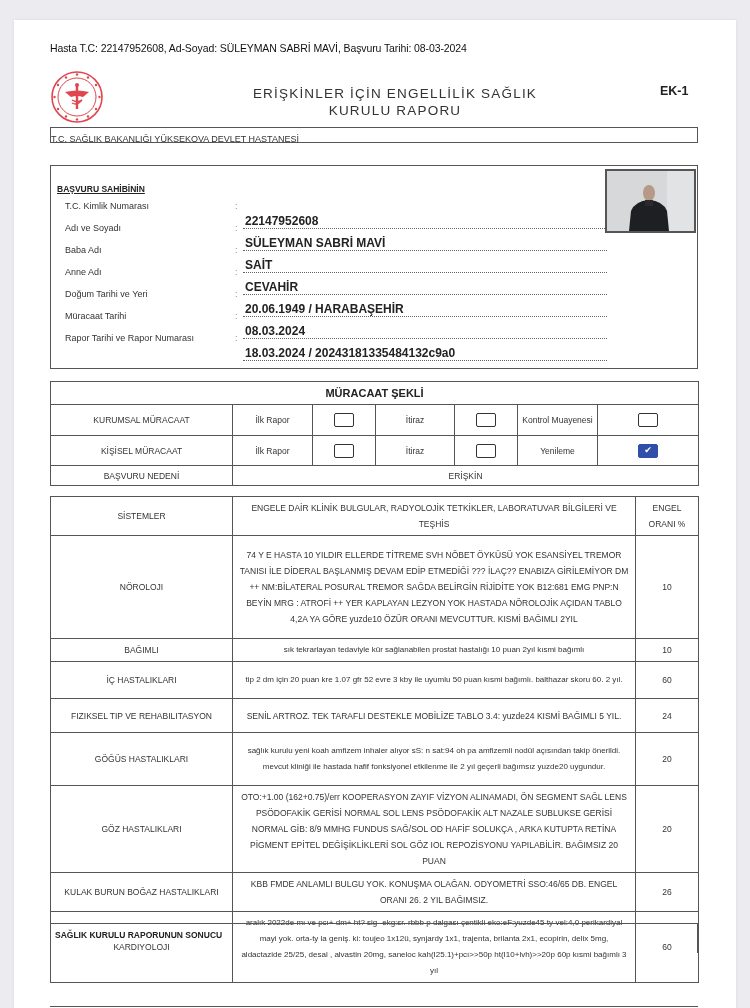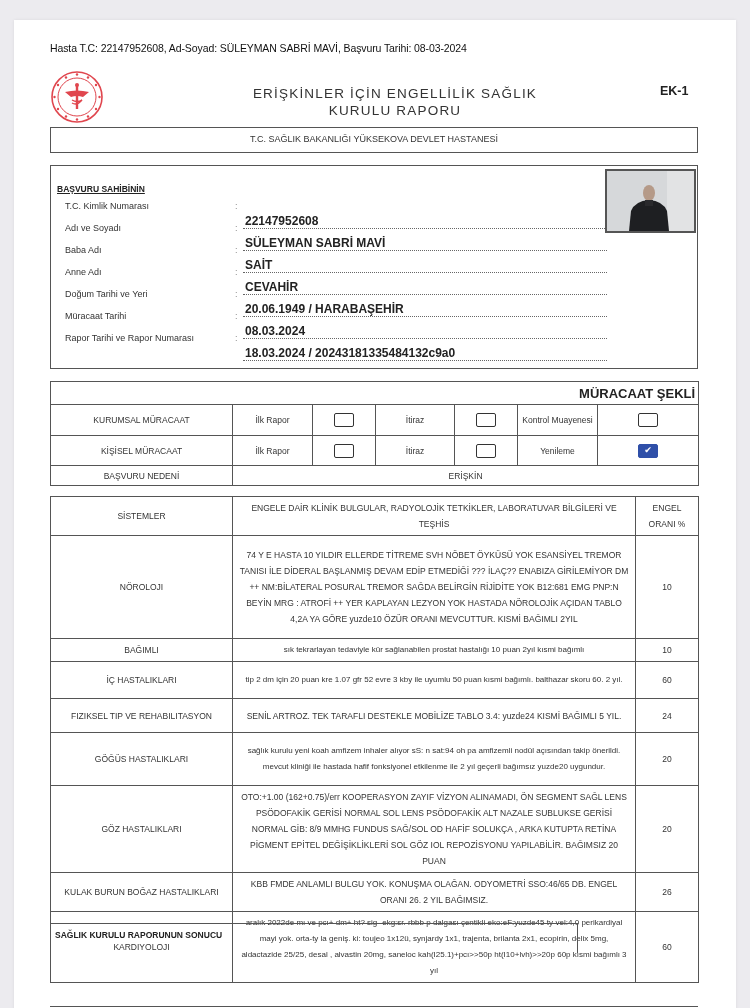--- a/index.html
+++ b/index.html
@@ -22,23 +22,23 @@
     position: absolute; left: 36px; top: 50px; width: 54px; height: 54px;
   }
   .title {
     position: absolute; left: 196px; top: 65px; width: 370px; text-align: center;
     font-size: 13.5px; letter-spacing: 1.2px; color: #333; line-height: 17px;
   }
   .ek1 {
     position: absolute; left: 646px; top: 64px; font-size: 12.5px; font-weight: bold; color: #222;
   }
   .hospital {
-    position: absolute; left: 36px; top: 107px; width: 648px; height: 26px;
+    position: absolute; left: 36px; top: 107px; width: 648px; height: 16px;
     border: 1.5px solid #555; box-sizing: border-box;
-    text-align: center; font-size: 9px; line-height: 23px; color: #333;
+    font-size: 9px; line-height: 23px; color: #333;
   }
   .applicant {
     position: absolute; left: 36px; top: 145px; width: 648px; height: 204px;
     border: 1.5px solid #555; box-sizing: border-box;
   }
   .applicant .sect {
     position: absolute; left: 6px; top: 18px; font-size: 8.5px; font-weight: bold; text-decoration: underline; color: #222;
   }
   .frow { position: absolute; left: 14px; height: 20px; width: 540px; }
   .frow .lbl { position: absolute; left: 0; top: 5px; font-size: 9px; color: #333; }
@@ -48,30 +48,30 @@
     font-size: 12px; font-weight: bold; color: #222; padding-left: 2px;
     border-bottom: 1.5px dotted #666;
   }
   .photo {
     position: absolute; left: 554px; top: 3px; width: 91px; height: 64px;
     border: 2px solid #555; box-sizing: border-box; background: #d9dbdd; overflow: hidden;
   }
   table { border-collapse: collapse; position: absolute; table-layout: fixed; }
   td { border: 1.5px solid #555; font-size: 8.5px; color: #333; text-align: center; vertical-align: middle; padding: 1px 3px; }
   .mtable { left: 36px; top: 361px; width: 648px; }
-  .mtable .head td { text-align: right; font-weight: bold; font-size: 13px; height: 20px; color: #222; }
+  .mtable .head td { text-align: center; font-weight: bold; font-size: 11px; height: 20px; color: #222; }
   .cb {
     display: inline-block; width: 20px; height: 14px; border: 1.5px solid #333; border-radius: 2px; box-sizing: border-box; vertical-align: middle;
   }
   .cb.checked { background: #2f4fa8; border-color: #2f4fa8; color: #fff; font-size: 9px; line-height: 11px; text-align: center; }
   .stable { left: 36px; top: 476px; width: 648px; }
   .stable td.desc { line-height: 16px; padding: 3px 6px; }
   .stable td.desc.small { font-size: 8px; line-height: 16px; text-align: center; }
   .result {
-    position: absolute; left: 36px; top: 903px; width: 528px; height: 30px;
+    position: absolute; left: 36px; top: 903px; width: 648px; height: 30px;
     border: 1.5px solid #555; border-bottom: none; box-sizing: border-box;
     font-size: 8.5px; font-weight: bold; padding: 6px 4px; color: #222;
   }
   .bottomline {
     position: absolute; left: 36px; top: 986px; width: 648px; height: 14px;
     border-top: 1.5px solid #555;
   }
 </style>
 </head>
 <body>

